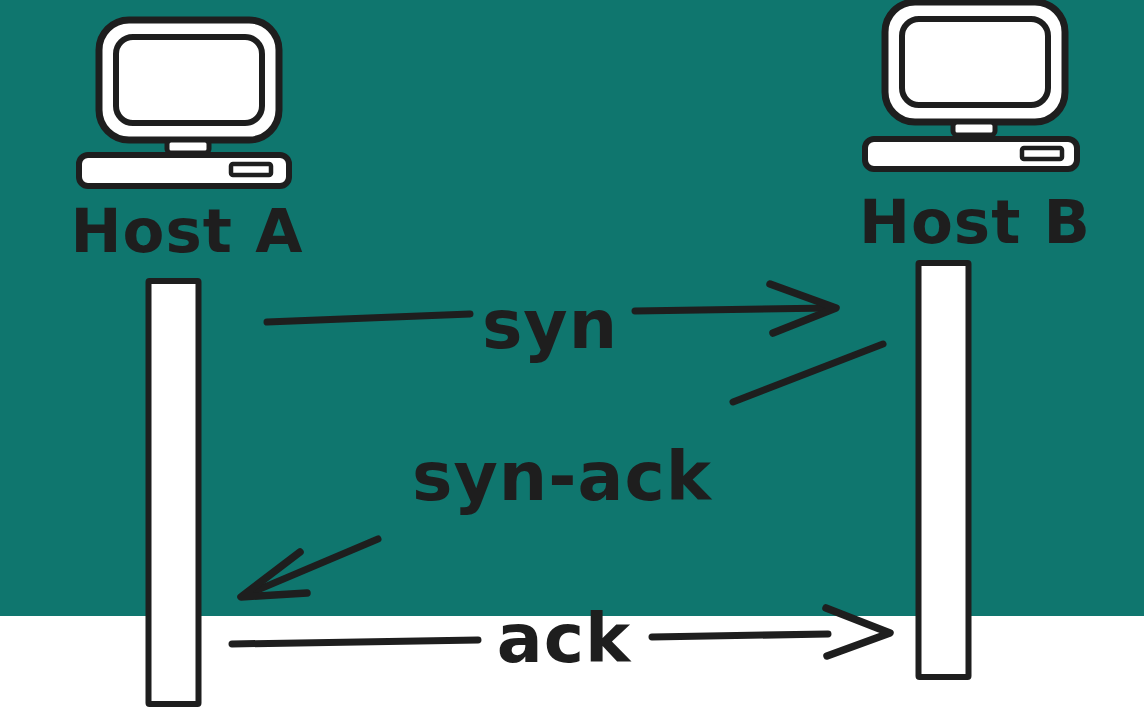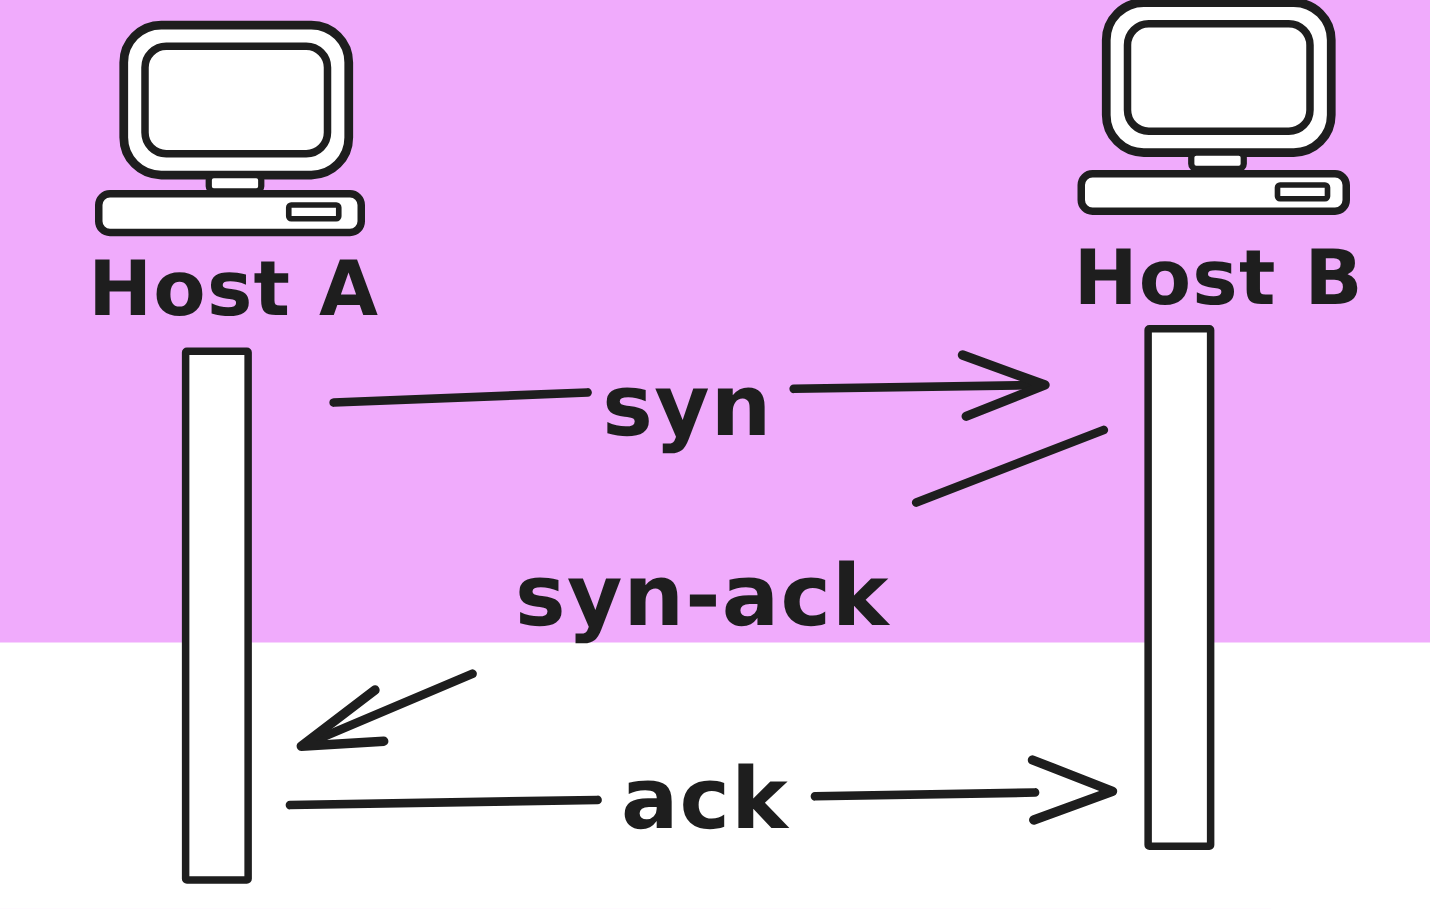--- a/index.html
+++ b/index.html
@@ -6,22 +6,22 @@
     margin: 0;
     padding: 0;
     background: #ffffff;
     width: 1144px;
     height: 727px;
     overflow: hidden;
   }
   .canvas-wrap {
     position: relative;
     width: 1144px;
-    height: 514px;
-    background: #f0abfc;
+    height: 616px;
+    background: #0f766e;
   }
   svg {
     display: block;
     font-family: "DejaVu Sans", "Liberation Sans", sans-serif;
   }
   .sketch-stroke {
     fill: none;
     stroke-linecap: round;
     stroke-linejoin: round;
   }

